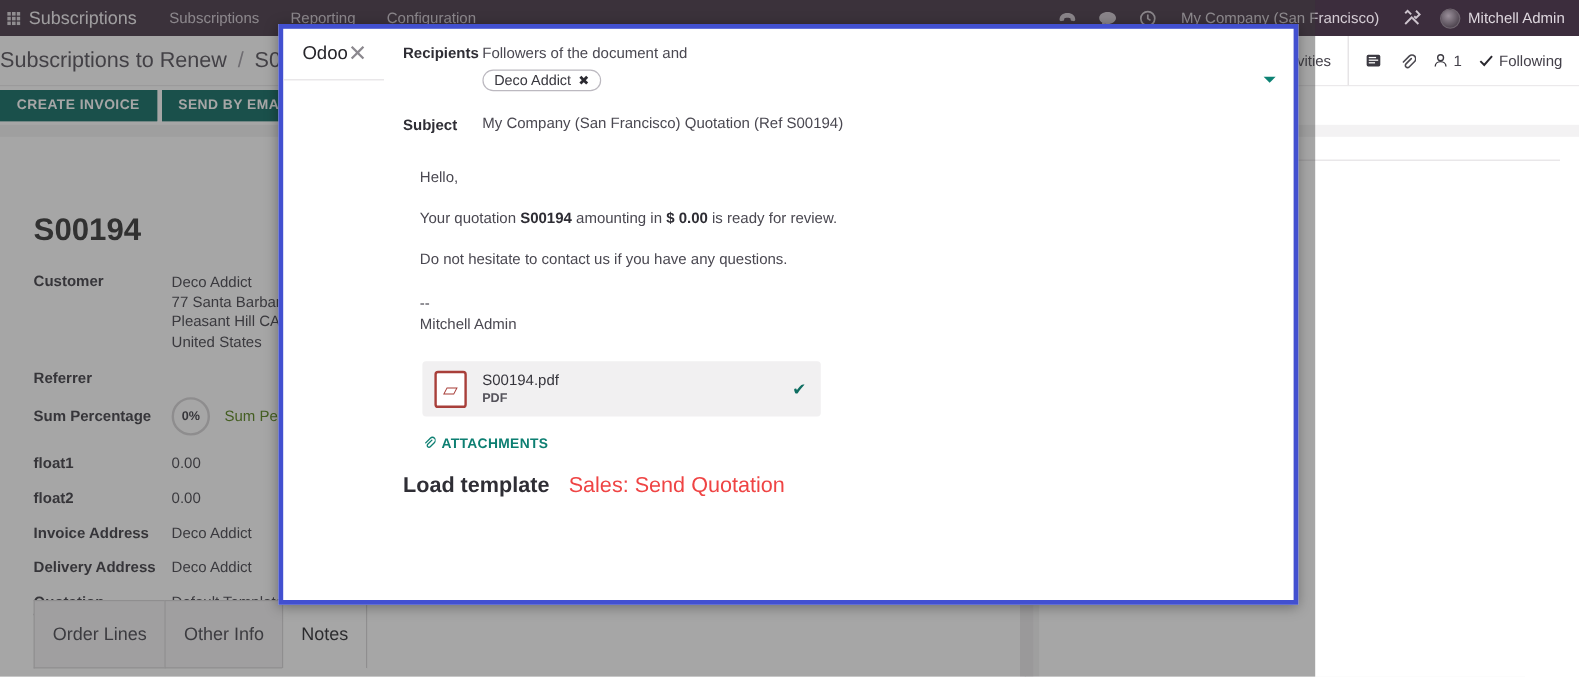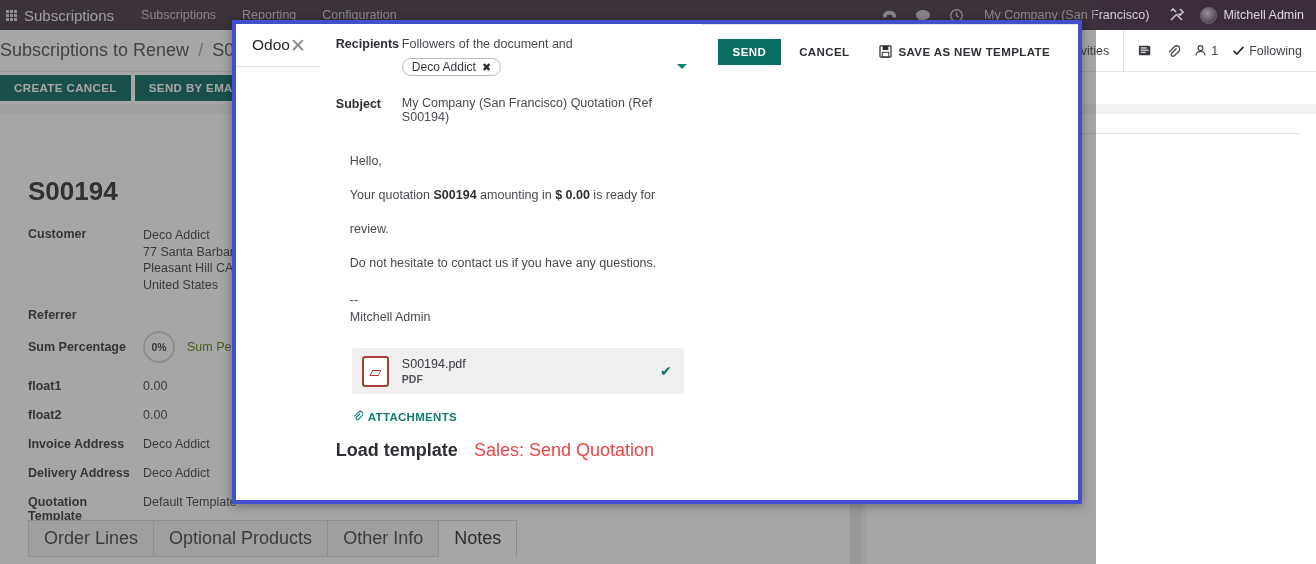--- a/index.html
+++ b/index.html
@@ -83,21 +83,21 @@
   .gauge {
     width: 32px; height: 32px; border-radius: 50%;
     border: 2px solid #d3d1d3; display: flex; align-items: center; justify-content: center;
     font-size: 10.5px; font-weight: bold; color: #34333b; flex: none;
   }
   .gauge-row { align-items: center; margin-top: -6px; }
   .gauge-caption { margin-left: 12px; color: #4d7c0f; }
 
   .tabbar { position: absolute; left: 28px; bottom: 7px; display: flex; }
   .tab {
-    font-size: 18px; color: #3e3d45; padding: 7px 15px;
+    font-size: 15px; color: #3e3d45; padding: 19px 15px;
     border: 1px solid #d6d4d6; border-right: none; background: #f4f3f4;
   }
   .tab:last-child { border-right: 1px solid #d6d4d6; }
   .tab.active { background: #ffffff; border-bottom-color: #ffffff; color: #1f1f24; }
 
   .sheet-scrollbar {
     position: absolute; top: 114px; left: 850px; width: 11px; height: 450px;
     background: #e9e7e9;
   }
   .sheet-scrollbar .thumb {
@@ -286,21 +286,21 @@
             <svg width="13" height="13" viewBox="0 0 16 16">
                 <path d="M2 8.5l4 4 8-9" stroke="#2a282f" stroke-width="2" fill="none"></path>
               </svg>
             <span>Following</span>
           </span>
         </div>
       </div>
     </div>
 
     <div class="button-bar">
-      <div class="btn-primary">CREATE CANCEL</div>
+      <div class="btn-primary">CREATE INVOICE</div>
       <div class="btn-primary">SEND BY EMAIL</div>
       <div class="btn-link">CO</div>
     </div>
 
     <div class="sheet-wrap">
       <div class="sheet">
         <div class="record-title">S00194</div>
         <div class="fields">
 
           <div class="frow">
@@ -341,21 +341,20 @@
             <div class="fvalue">Deco Addict</div>
           </div>
           <div class="frow">
             <div class="flabel">Quotation Template</div>
             <div class="fvalue">Default Template</div>
           </div>
         </div>
 
         <div class="tabbar">
           <div class="tab">Order Lines</div>
-          <div class="tab">Optional Products</div>
           <div class="tab">Other Info</div>
           <div class="tab active">Notes</div>
         </div>
       </div>
     </div>
 
     <div class="sheet-scrollbar">
       <div class="thumb"></div>
     </div>
 
@@ -423,29 +422,15 @@
         </span>
         <span>ATTACHMENTS</span>
       </div>
 
       <div class="template-row">
         <span class="template-label">Load template</span>
         <span class="template-value">Sales: Send Quotation</span>
       </div>
     </div>
 
-    <div class="dlg-footer">
-      <div class="f-send">SEND</div>
-      <div class="f-link">CANCEL</div>
-      <div class="f-link">
-        <span>
-          <svg width="13" height="13" viewBox="0 0 16 16">
-              <rect x="1.2" y="1.2" width="13.6" height="13.6" rx="1" fill="none" stroke="#2f2e35" stroke-width="1.5"></rect>
-              <rect x="4.5" y="1.2" width="7" height="5" fill="#2f2e35"></rect>
-              <rect x="4" y="9" width="8" height="5.8" fill="none" stroke="#2f2e35" stroke-width="1.2"></rect>
-            </svg>
-        </span>
-        <span>SAVE AS NEW TEMPLATE</span>
-      </div>
-    </div>
   </div>
 
 </div>
 
 </body></html>

